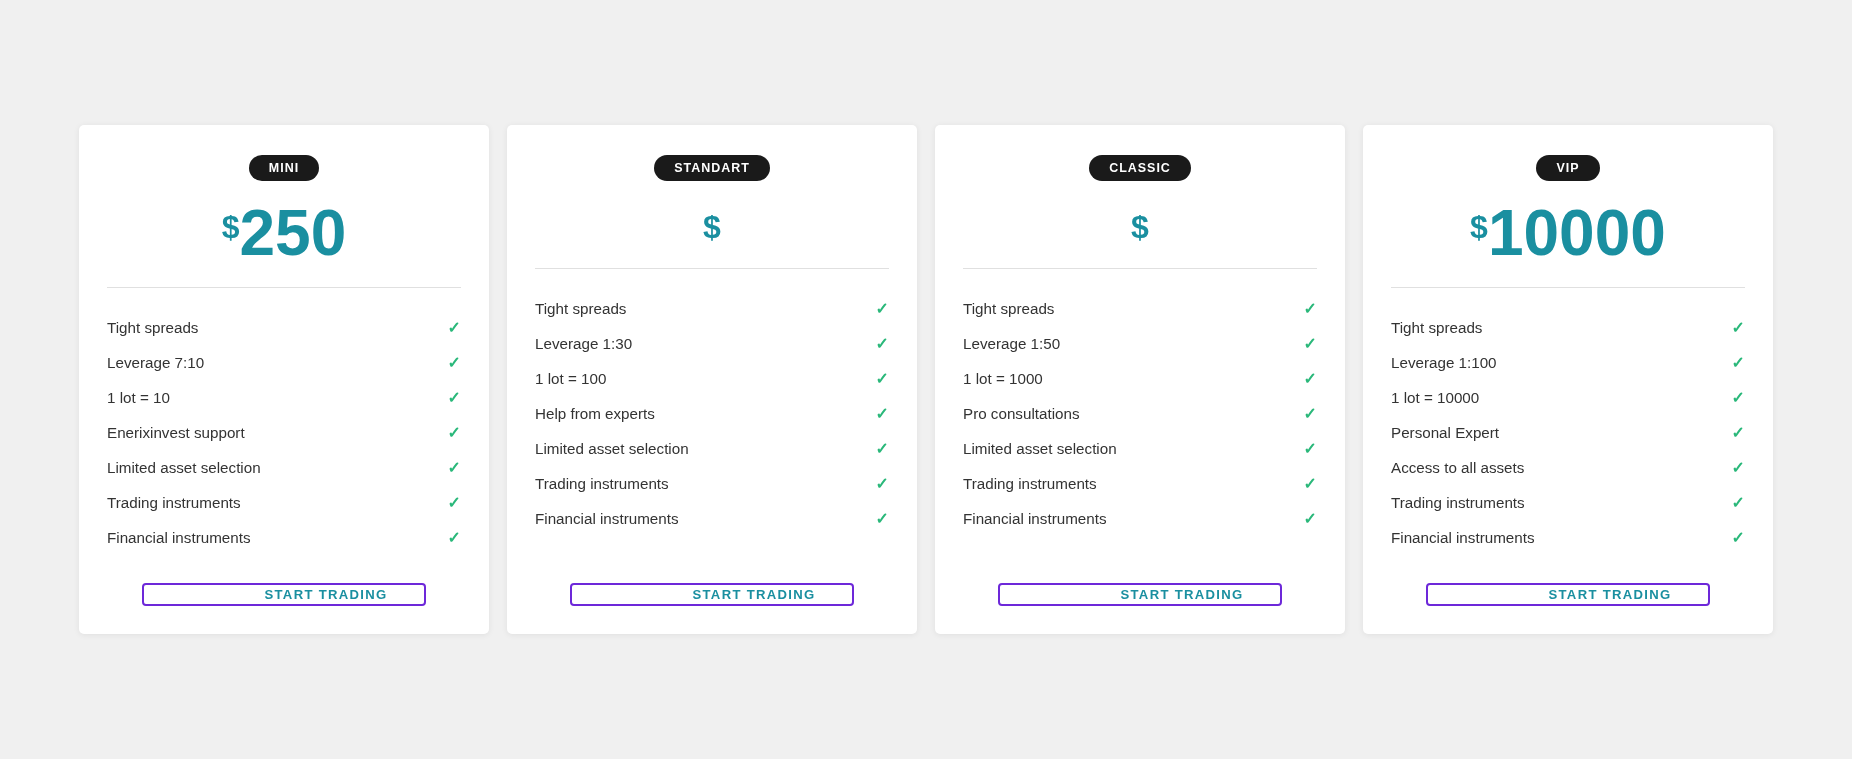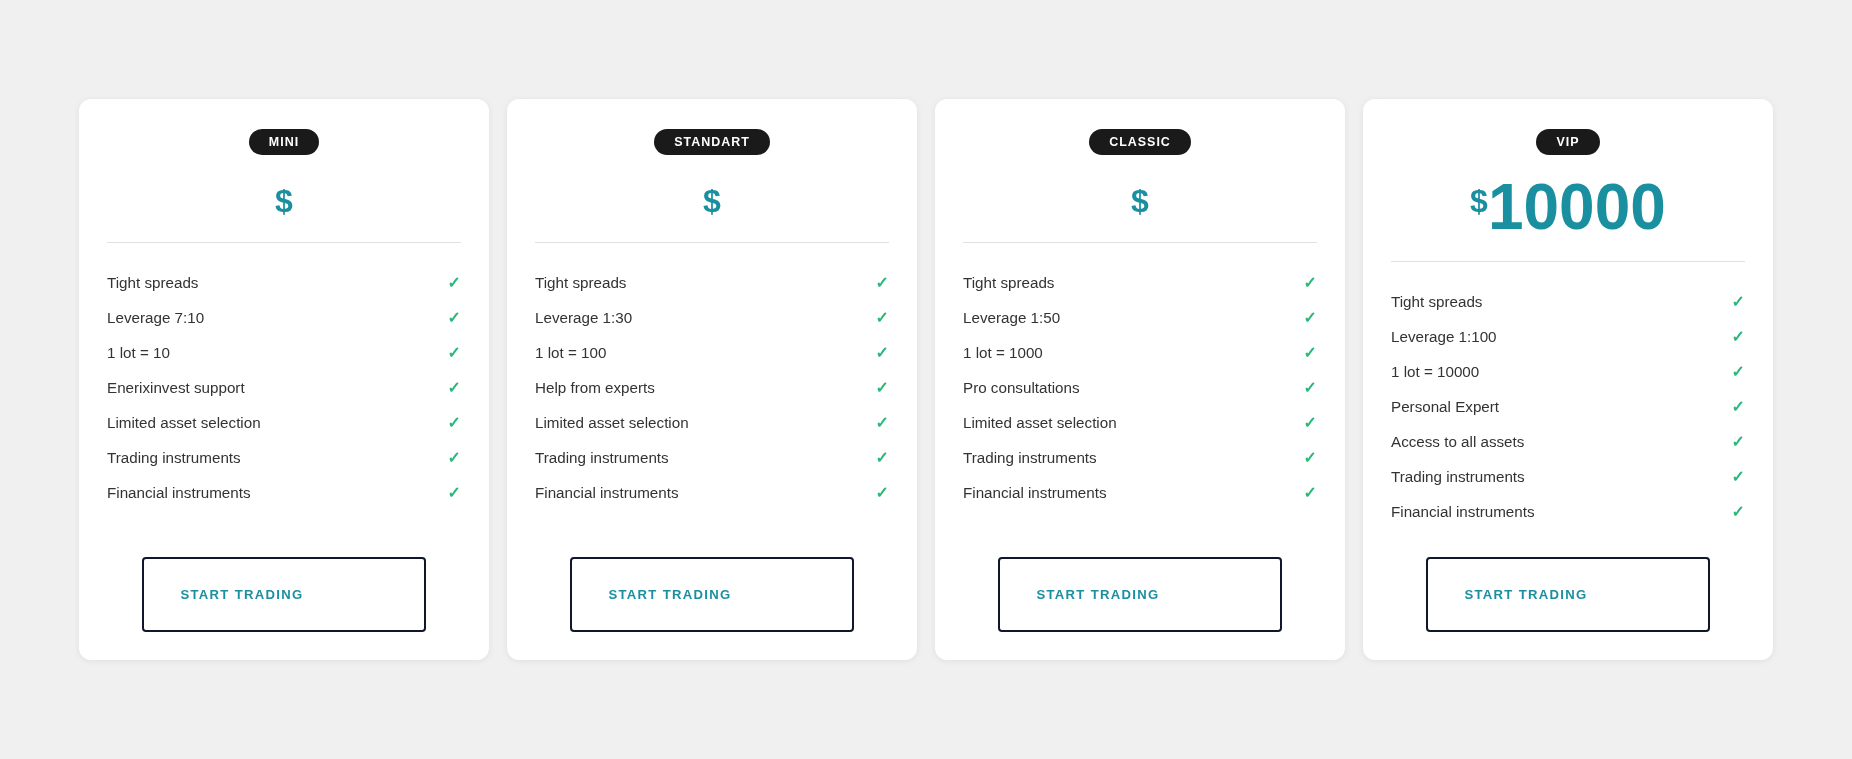--- a/index.html
+++ b/index.html
@@ -29,21 +29,21 @@
 
     .cards-container {
       display: flex;
       gap: 18px;
       justify-content: center;
       flex-wrap: nowrap;
     }
 
     .card {
       background: #ffffff;
-      border-radius: 12px;
+      border-radius: 5px;
       padding: 30px 28px 28px;
       flex: 1;
       max-width: 410px;
       min-width: 260px;
       display: flex;
       flex-direction: column;
       align-items: center;
       box-shadow: 0 1px 6px rgba(0,0,0,0.07);
     }
 
@@ -101,44 +101,45 @@
       color: #333;
     }
 
     .check-icon {
       color: #2ab87a;
       font-size: 1rem;
       font-weight: 700;
     }
 
     .start-trading-btn {
-      border: 2px solid #0f172a;
+      border: 2px solid #6d28d9;
       background: transparent;
       color: #1a8fa0;
       font-size: 0.82rem;
       font-weight: 700;
       letter-spacing: 0.1em;
-      padding: 28px 36px;
+      padding: 2px 36px;
       border-radius: 4px;
       cursor: pointer;
       transition: background 0.2s, color 0.2s;
       width: 80%;
-      text-align: left;
+      text-align: right;
     }
   </style>
 </head>
 <body>
 
 <div class="page-wrapper">
   <div class="cards-container" id="cards-container">
 
   <div class="card">
         <div class="account-badge">MINI</div>
         <div class="price-block">
           <span class="price-dollar">$</span>
+          <span class="price-amount">250</span>
         </div>
         <div class="divider"></div>
         <ul class="features-list">
           <li>
             <span>Tight spreads</span>
             <span class="check-icon">✓</span>
           </li>
           <li>
             <span>Leverage 7:10</span>
             <span class="check-icon">✓</span>

